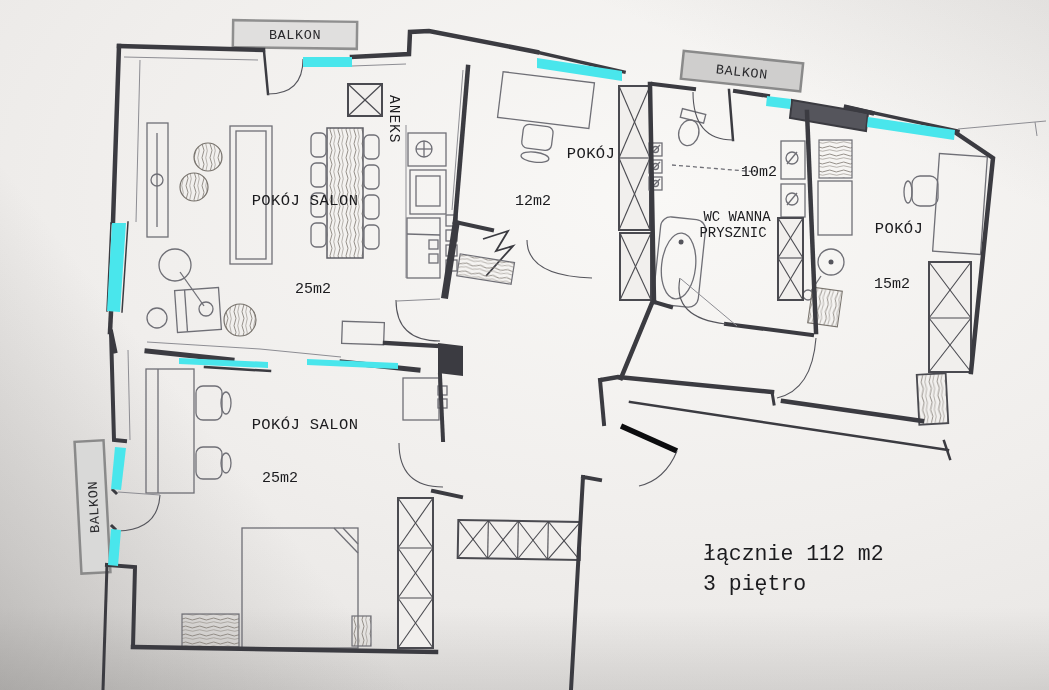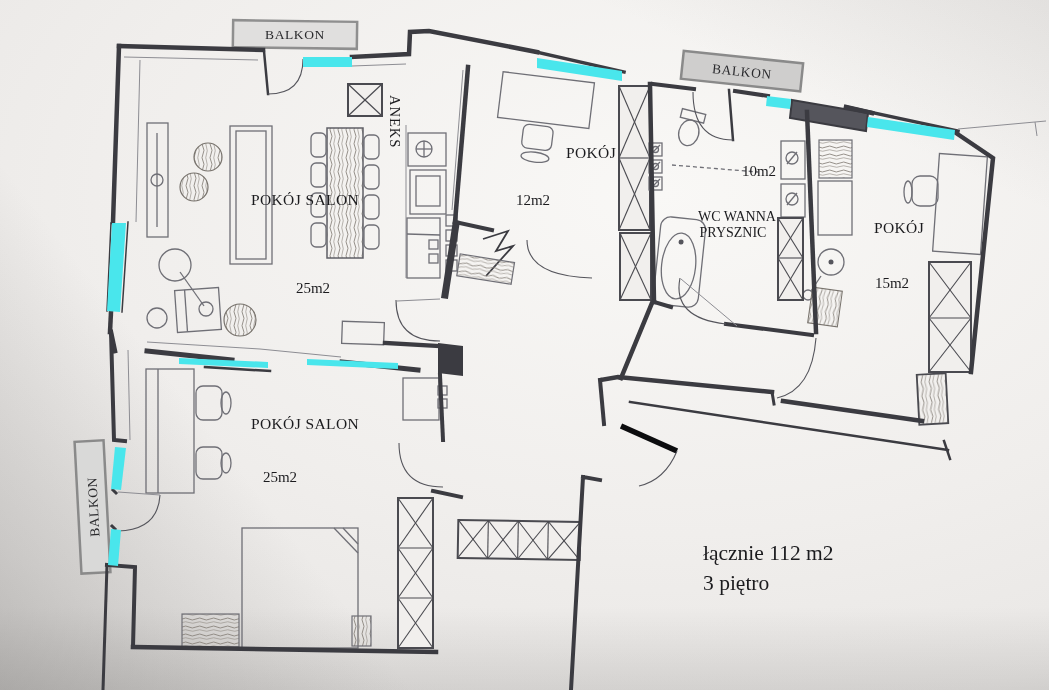--- a/index.html
+++ b/index.html
@@ -1,18 +1,18 @@
 <!DOCTYPE html>
 <html><head>
 <meta charset="utf-8">
 <style>
   html,body{margin:0;padding:0;background:#b8b6b4;}
   .stage{
     position:relative;width:1049px;height:690px;overflow:hidden;
-    font-family:Liberation Serif, serif;
+    font-family:Liberation Mono, monospace;
     background:
       radial-gradient(ellipse 120% 110% at 63% 28%, rgba(249,248,246,1) 0%, rgba(240,238,236,1) 45%, rgba(233,231,229,1) 70%, rgba(216,214,212,1) 92%, rgba(203,201,199,1) 100%);
   }
   .stage::before{ 
     content:"";position:absolute;inset:0;pointer-events:none;
     background:
       linear-gradient(52deg, rgba(120,118,116,.38) 0%, rgba(120,118,116,0) 26%),
       linear-gradient(0deg, rgba(120,118,116,.20) 0%, rgba(120,118,116,0) 12%),
       linear-gradient(205deg, rgba(150,148,146,.16) 0%, rgba(150,148,146,0) 18%);
   }

